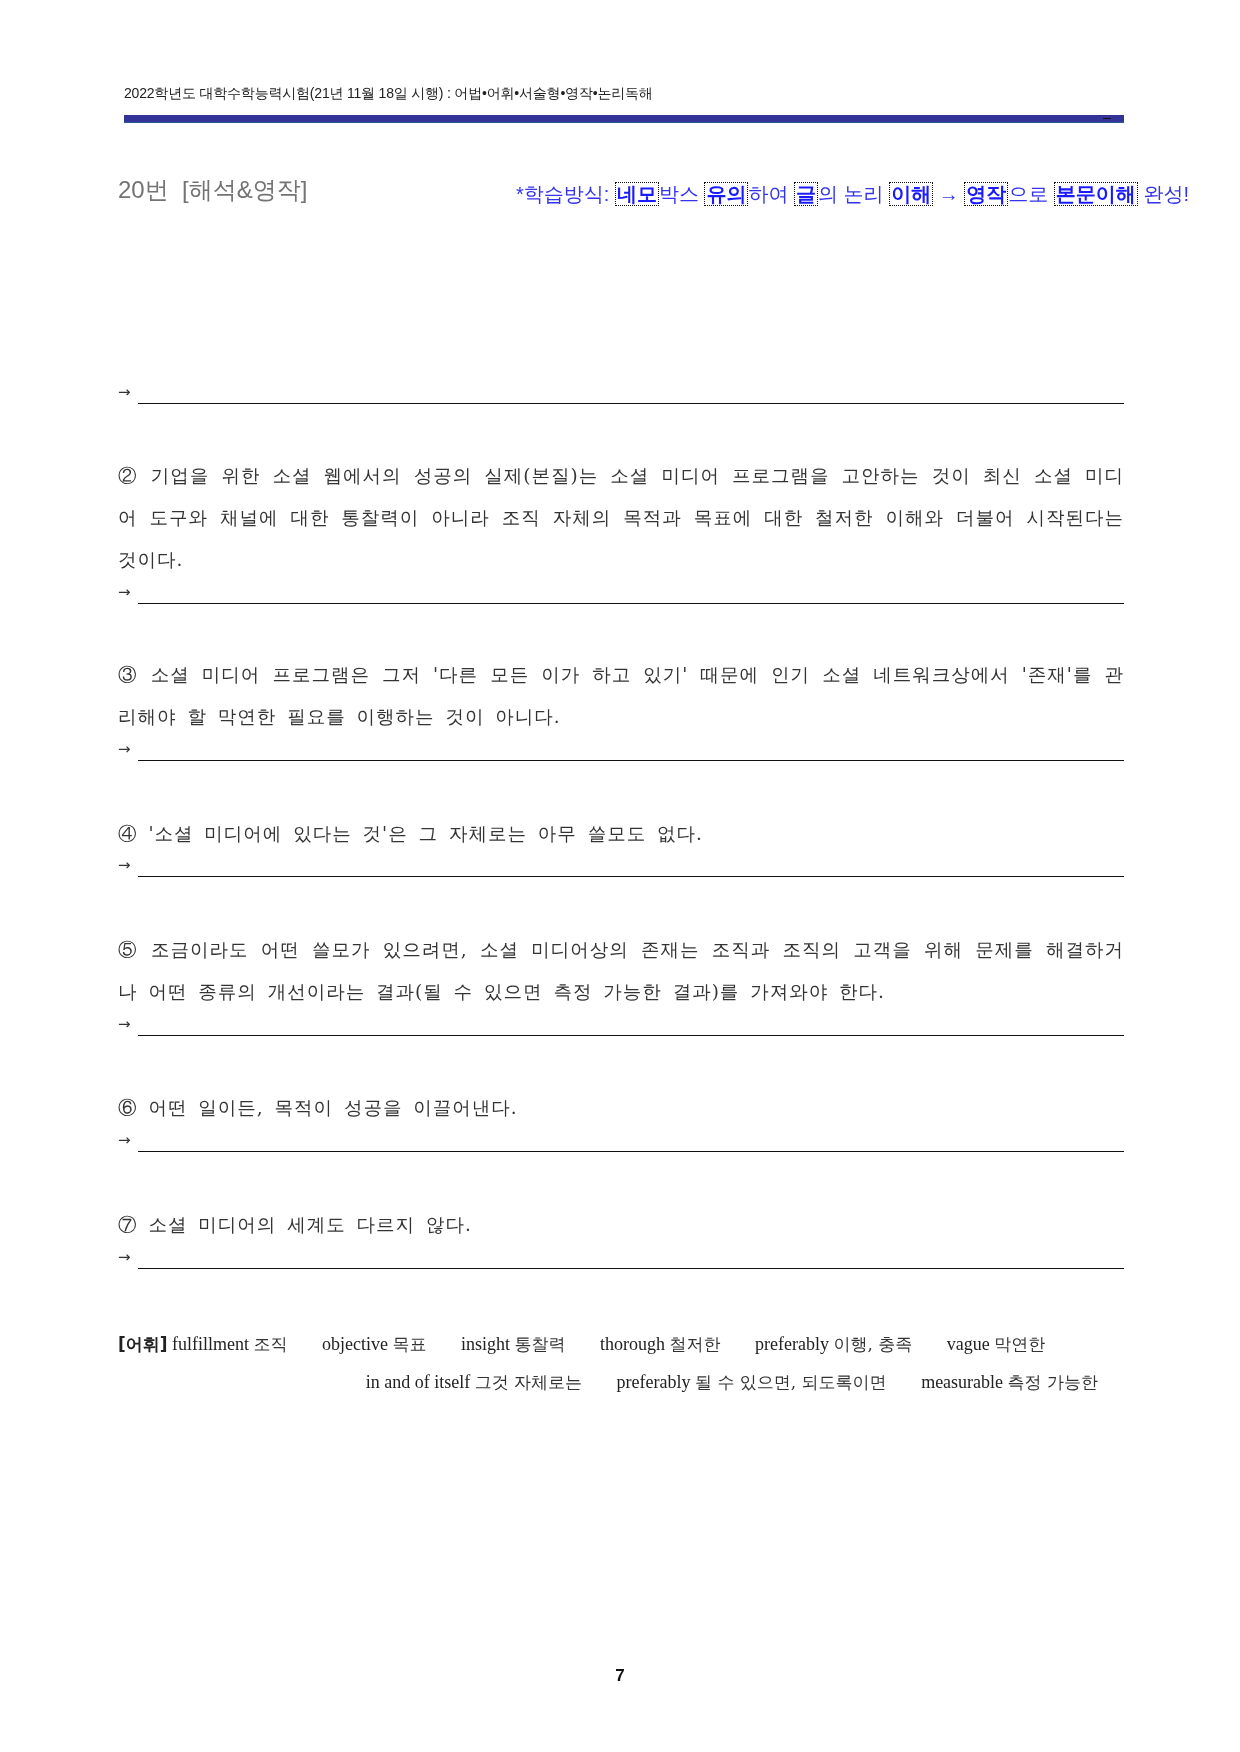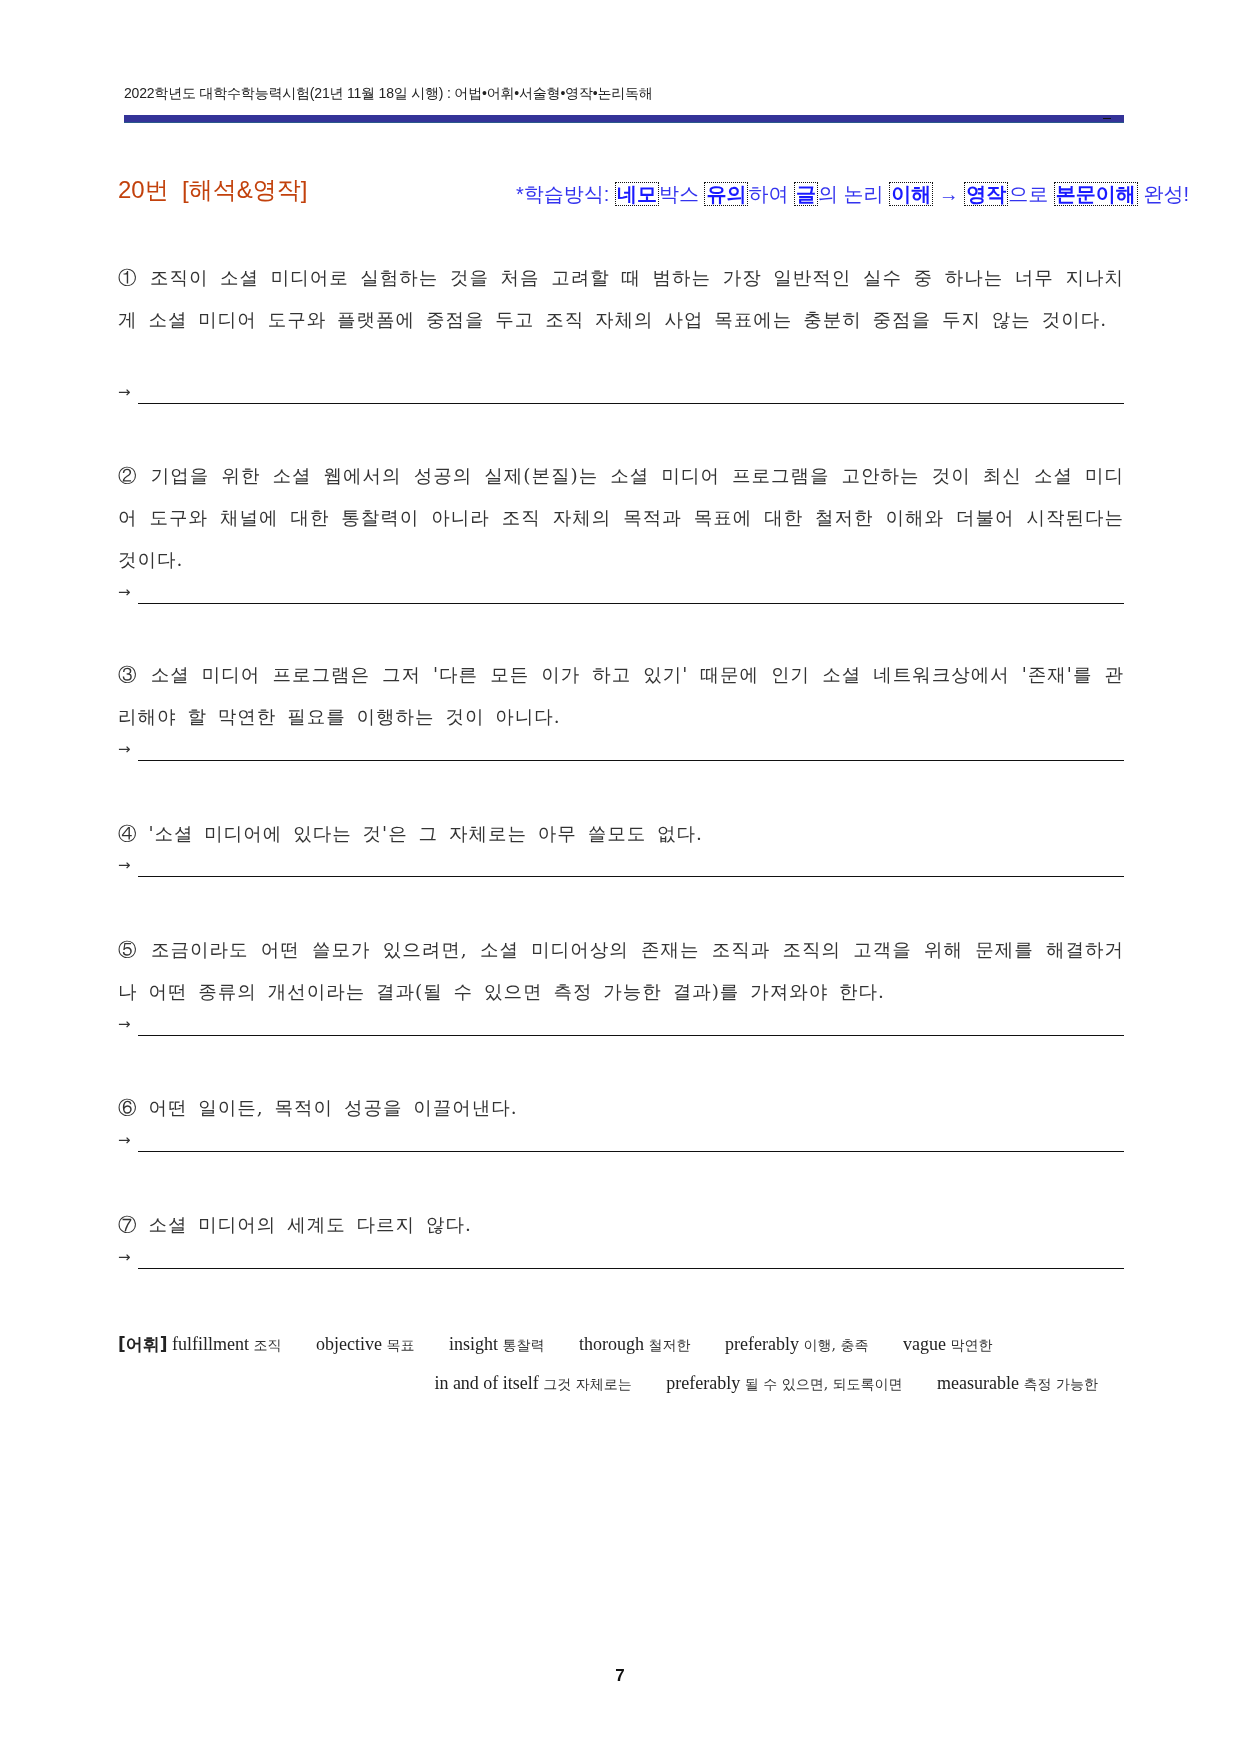--- a/index.html
+++ b/index.html
@@ -15,21 +15,21 @@
       position: absolute; left: 124px; top: 115px; width: 1000px; height: 7px;
       background: #343398; border-bottom: 1px solid #2a5a8a;
     }
     .header-rule .tick {
       position: absolute; right: 13px; top: 3px; width: 8px; height: 1px; background: #111;
     }
 
     .q-title {
       position: absolute; left: 118px; top: 174px;
       font-family: "Liberation Sans", "DejaVu Sans", sans-serif;
-      font-size: 24px; color: #c2410c; white-space: pre;
+      font-size: 24px; color: #737373; white-space: pre;
     }
     .study-method {
       position: absolute; left: 516px; top: 181px;
       font-family: "Liberation Sans", "DejaVu Sans", sans-serif;
       font-size: 20px; color: #3333ee; white-space: nowrap;
     }
     .study-method .boxed {
       border: 1px dotted #111; padding: 0 1px; font-weight: bold; color: #1a1aff;
     }
 
@@ -54,21 +54,21 @@
 
     .vocab {
       position: absolute; left: 118px; top: 1325px; width: 1010px;
       font-family: "Liberation Serif", "DejaVu Serif", serif;
       font-size: 18px; color: #222; line-height: 38px;
     }
     .vocab .label { font-family: "DejaVu Sans", sans-serif; font-weight: bold; font-size: 17px; margin-right: 0; }
     .vocab .row { white-space: nowrap; }
     .vocab .row2 { padding-left: 66px; text-align: right; }
     .vocab .entry { margin-right: 30px; }
-    .vocab .ko { font-family: "DejaVu Serif", serif; font-size: 14px; color: #333; }
+    .vocab .ko { font-family: "DejaVu Serif", serif; font-size: 17px; color: #333; }
 
     .page-number {
       position: absolute; left: 0; width: 1240px; top: 1666px; text-align: center;
       font-family: "Liberation Sans", "DejaVu Sans", sans-serif; font-weight: bold; font-size: 17px; color: #111;
     }
   </style>
 </head>
 <body>
 
 <div class="page">
@@ -77,21 +77,20 @@
   <div class="header-rule">
       <div class="tick"></div>
     </div>
 
   <div class="q-title">20번  [해석&amp;영작]</div>
 
   <div class="study-method">
     <span>*학습방식: </span><span class="boxed">네모</span><span>박스 </span><span class="boxed">유의</span><span>하여 </span><span class="boxed">글</span><span>의 논리 </span><span class="boxed">이해</span><span> → </span><span class="boxed">영작</span><span>으로 </span><span class="boxed">본문이해</span><span> 완성!</span>
   </div>
 
-  <div class="item" style="top:257px;">① 조직이 소셜 미디어로 실험하는 것을 처음 고려할 때 범하는 가장 일반적인 실수 중 하나는 너무 지나치게 소셜 미디어 도구와 플랫폼에 중점을 두고 조직 자체의 사업 목표에는 충분히 중점을 두지 않는 것이다.</div>
   <div class="answer-row" style="top:383px;">
     <span class="arrow">→</span>
     <div class="line"></div>
   </div>
 
   <div class="item" style="top:455px;">② 기업을 위한 소셜 웹에서의 성공의 실제(본질)는 소셜 미디어 프로그램을 고안하는 것이 최신 소셜 미디어 도구와 채널에 대한 통찰력이 아니라 조직 자체의 목적과 목표에 대한 철저한 이해와 더불어 시작된다는 것이다.</div>
   <div class="answer-row" style="top:583px;">
     <span class="arrow">→</span>
     <div class="line"></div>
   </div>

